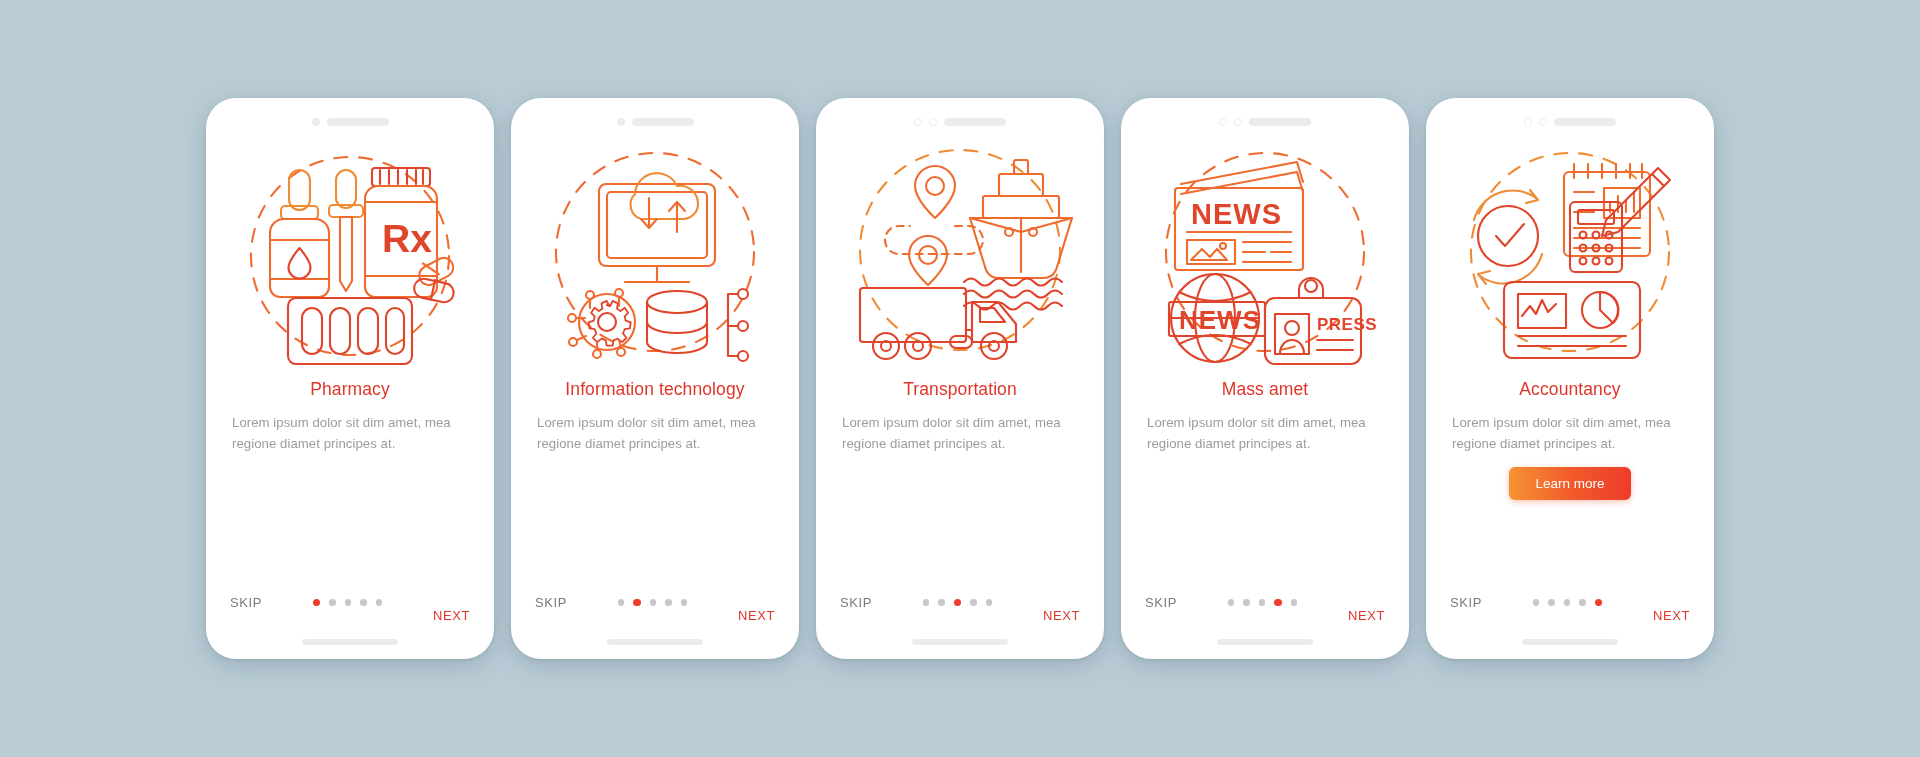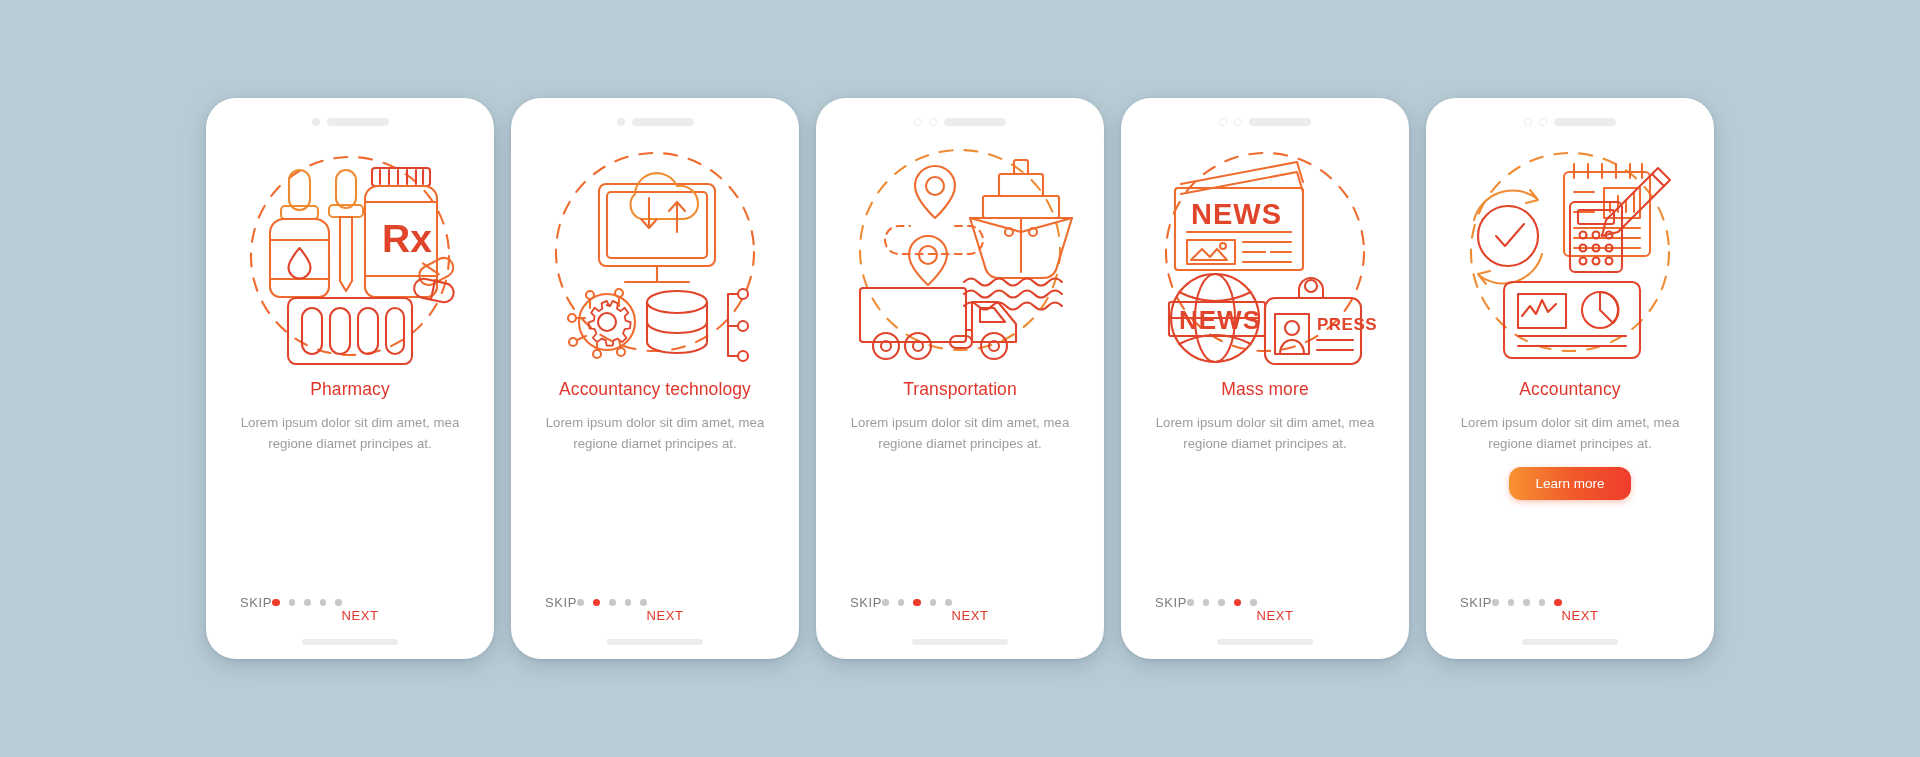--- a/index.html
+++ b/index.html
@@ -84,47 +84,47 @@
     line-height: 1.33;
     font-weight: 400;
     margin-top: 6px;
     padding: 0 12px;
     letter-spacing: .1px;
   }
   .desc {
     color: #9c9c9c;
     font-size: 13.2px;
     line-height: 1.55;
-    text-align: center;
     margin-top: 12px;
     padding: 0 26px;
     letter-spacing: .05px;
   }
 
   .cta {
     margin-top: 13px;
     border: none;
     cursor: pointer;
     color: #fff;
     font-size: 13.5px;
     font-family: "Liberation Sans", sans-serif;
     padding: 9px 26px;
-    border-radius: 12px;
+    border-radius: 6px;
     background: linear-gradient(90deg, #f79232 0%, #f05a2a 52%, #ef3c2c 100%);
     box-shadow: 0 2px 6px rgba(240,90,42,.35);
   }
 
   
   .spacer { flex: 1 1 auto; }
 
   .nav {
     width: 100%;
-    padding: 0 34px;
+    padding: 0 24px;
     display: flex;
     align-items: center;
+    justify-content: space-between;
     margin-bottom: 16px;
   }
   .skip {
     color: #7c7c7c;
     font-size: 13px;
     letter-spacing: .6px;
     cursor: pointer;
     background: none; border: none;
     font-family: "Liberation Sans", sans-serif;
   }
@@ -276,21 +276,21 @@
         <path class="st o3" d="M110 162v40c0 6 13 11 30 11s30-5 30-11v-40"></path>
         <path class="st o3" d="M110 182c0 6 13 11 30 11s30-5 30-11"></path>
 
         <circle class="st o3" cx="206" cy="154" r="5"></circle>
         <circle class="st o3" cx="206" cy="186" r="5"></circle>
         <circle class="st o3" cx="206" cy="216" r="5"></circle>
         <path class="st o3" d="M201 154h-10v62h10M191 186h10"></path>
       </svg>
     </div>
 
-    <div class="title">Accountancy technology</div>
+    <div class="title">Information technology</div>
     <div class="desc">Lorem ipsum dolor sit dim amet, mea regione diamet principes at.</div>
 
     <div class="spacer"></div>
 
     <div class="nav">
       <button class="skip">SKIP</button>
       <div class="dots">
         <span class="dot"></span>
         <span class="dot on"></span>
         <span class="dot"></span>
@@ -404,21 +404,21 @@
         <circle class="st o3" cx="164" cy="146" r="6"></circle>
         <rect class="st o3" x="128" y="174" width="34" height="40"></rect>
         <circle class="st o3" cx="145" cy="188" r="7"></circle>
         <path class="st o3" d="M133 214c0-8 5-14 12-14s12 6 12 14z"></path>
         <text class="txt-o" x="170" y="190" font-size="17" letter-spacing=".5">PRESS</text>
         <line class="st o3" x1="170" y1="200" x2="206" y2="200"></line>
         <line class="st o3" x1="170" y1="210" x2="206" y2="210"></line>
       </svg>
     </div>
 
-    <div class="title">Mass more</div>
+    <div class="title">Mass amet</div>
     <div class="desc">Lorem ipsum dolor sit dim amet, mea regione diamet principes at.</div>
 
     <div class="spacer"></div>
 
     <div class="nav">
       <button class="skip">SKIP</button>
       <div class="dots">
         <span class="dot"></span>
         <span class="dot"></span>
         <span class="dot"></span>

